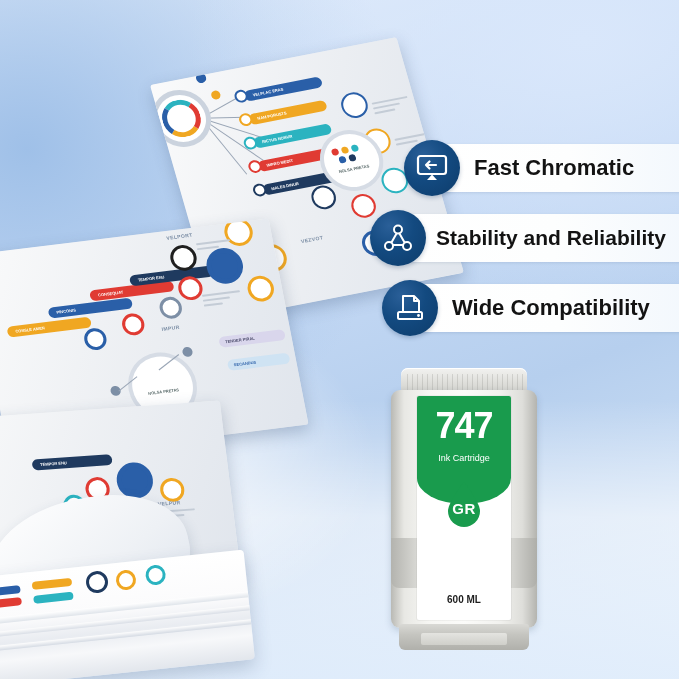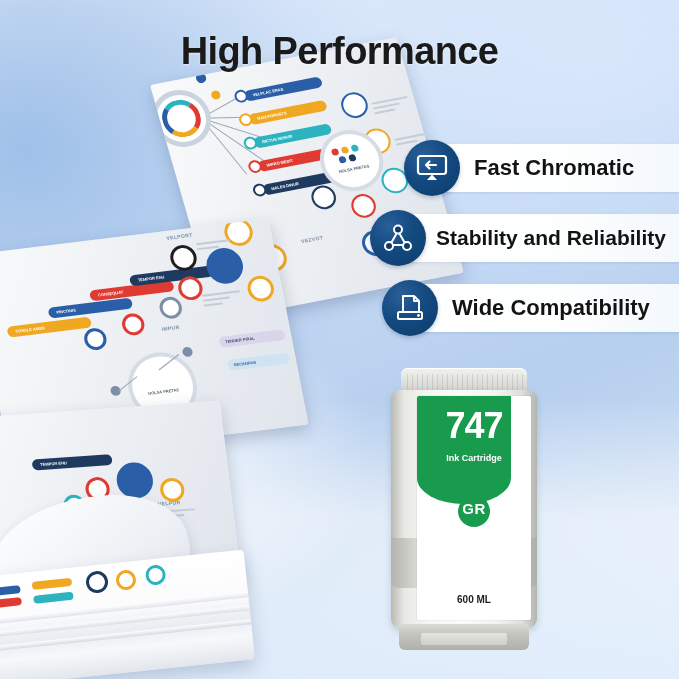--- a/index.html
+++ b/index.html
@@ -59,27 +59,27 @@
      box-shadow:0 3px 7px rgba(60,80,110,.22);}
   .cart .shoulderL{position:absolute;left:0;top:170px;width:30px;height:50px;
      background:linear-gradient(90deg,#b3b3ae,#dededa);border-radius:0 0 0 8px;}
   .cart .shoulderR{position:absolute;right:0;top:170px;width:30px;height:50px;
      background:linear-gradient(270deg,#aeaea9,#dcdcd8);border-radius:0 0 8px 0;}
   .cart .foot{position:absolute;left:8px;top:256px;width:130px;height:26px;border-radius:3px 3px 6px 6px;
      background:linear-gradient(180deg,#d9d9d5 0%,#c5c5c0 40%,#b0b0ab 100%);}
   .cart .foot:after{content:"";position:absolute;left:22px;right:22px;top:9px;height:12px;
      background:linear-gradient(180deg,#e4e4e0,#cfcfca);border-radius:2px;}
 
-  .label{position:absolute;left:26px;top:28px;width:114px;height:224px;background:#ffffff;
+  .label{position:absolute;left:26px;top:28px;width:94px;height:224px;background:#ffffff;
      border-radius:2px;overflow:hidden;box-shadow:0 0 0 1px rgba(0,0,0,.04);}
   .label .green{position:absolute;left:0;top:0;width:94px;height:108px;background:#199b4d;
      border-radius:0 0 47px 47px / 0 0 26px 26px;}
   .num{position:absolute;left:0;right:0;top:12px;text-align:center;color:#fff;
      font-size:36px;font-weight:bold;letter-spacing:-1px;line-height:1;}
-  .inkcart{position:absolute;left:0;right:0;top:57px;text-align:center;color:#fff;font-size:9px;font-weight:bold;}
+  .inkcart{position:absolute;left:0;right:0;top:57px;text-align:center;color:#fff;font-size:9px;font-weight:normal;}
   .drop{position:absolute;left:50%;top:84px;transform:translateX(-50%);width:40px;height:47px;}
   .drop svg{display:block;}
   .drop .gr{position:absolute;left:0;right:0;top:20px;text-align:center;color:#fff;
      font-size:15px;font-weight:bold;letter-spacing:.5px;}
   .clabel{position:absolute;left:0;right:0;top:150px;text-align:center;color:#1e1e1e;
      font-size:10px;line-height:13px;}
   .ml{position:absolute;left:0;right:0;top:198px;text-align:center;color:#1e1e1e;font-size:10px;font-weight:bold;}
 
   
   .sheet{position:absolute;background:#f4f5f6;box-shadow:0 6px 16px rgba(45,70,105,.26);overflow:hidden;}
@@ -264,21 +264,20 @@
     <div class="pill" style="left:86px;top:24px;width:40px;height:8px;background:#2bb3c0;"></div>
     <div class="ring" style="left:140px;top:6px;width:22px;height:22px;border:3px solid #1f3a5f;"></div>
     <div class="ring" style="left:170px;top:8px;width:20px;height:20px;border:3px solid #f0a722;"></div>
     <div class="ring" style="left:200px;top:6px;width:20px;height:20px;border:3px solid #2bb3c0;"></div>
 
     <div class="edge"></div>
     <div class="edge2"></div>
     <div class="edge3"></div>
   </div>
 
-  <div class="headline">High Performance</div>
 
   <div class="features">
 
     <div class="frow r1">
       <div class="bar"></div>
       <div class="ico">
         <svg width="34" height="30" viewBox="0 0 34 30" fill="none" stroke="#ffffff" stroke-width="2.2">
           <rect x="3" y="3" width="28" height="18" rx="2.5"></rect>
           <path d="M21 12 H11 M14.5 8.5 L11 12 L14.5 15.5" stroke-linecap="round" stroke-linejoin="round"></path>
           <path d="M12 27 L17 21.5 L22 27 Z" fill="#ffffff" stroke="none"></path>

